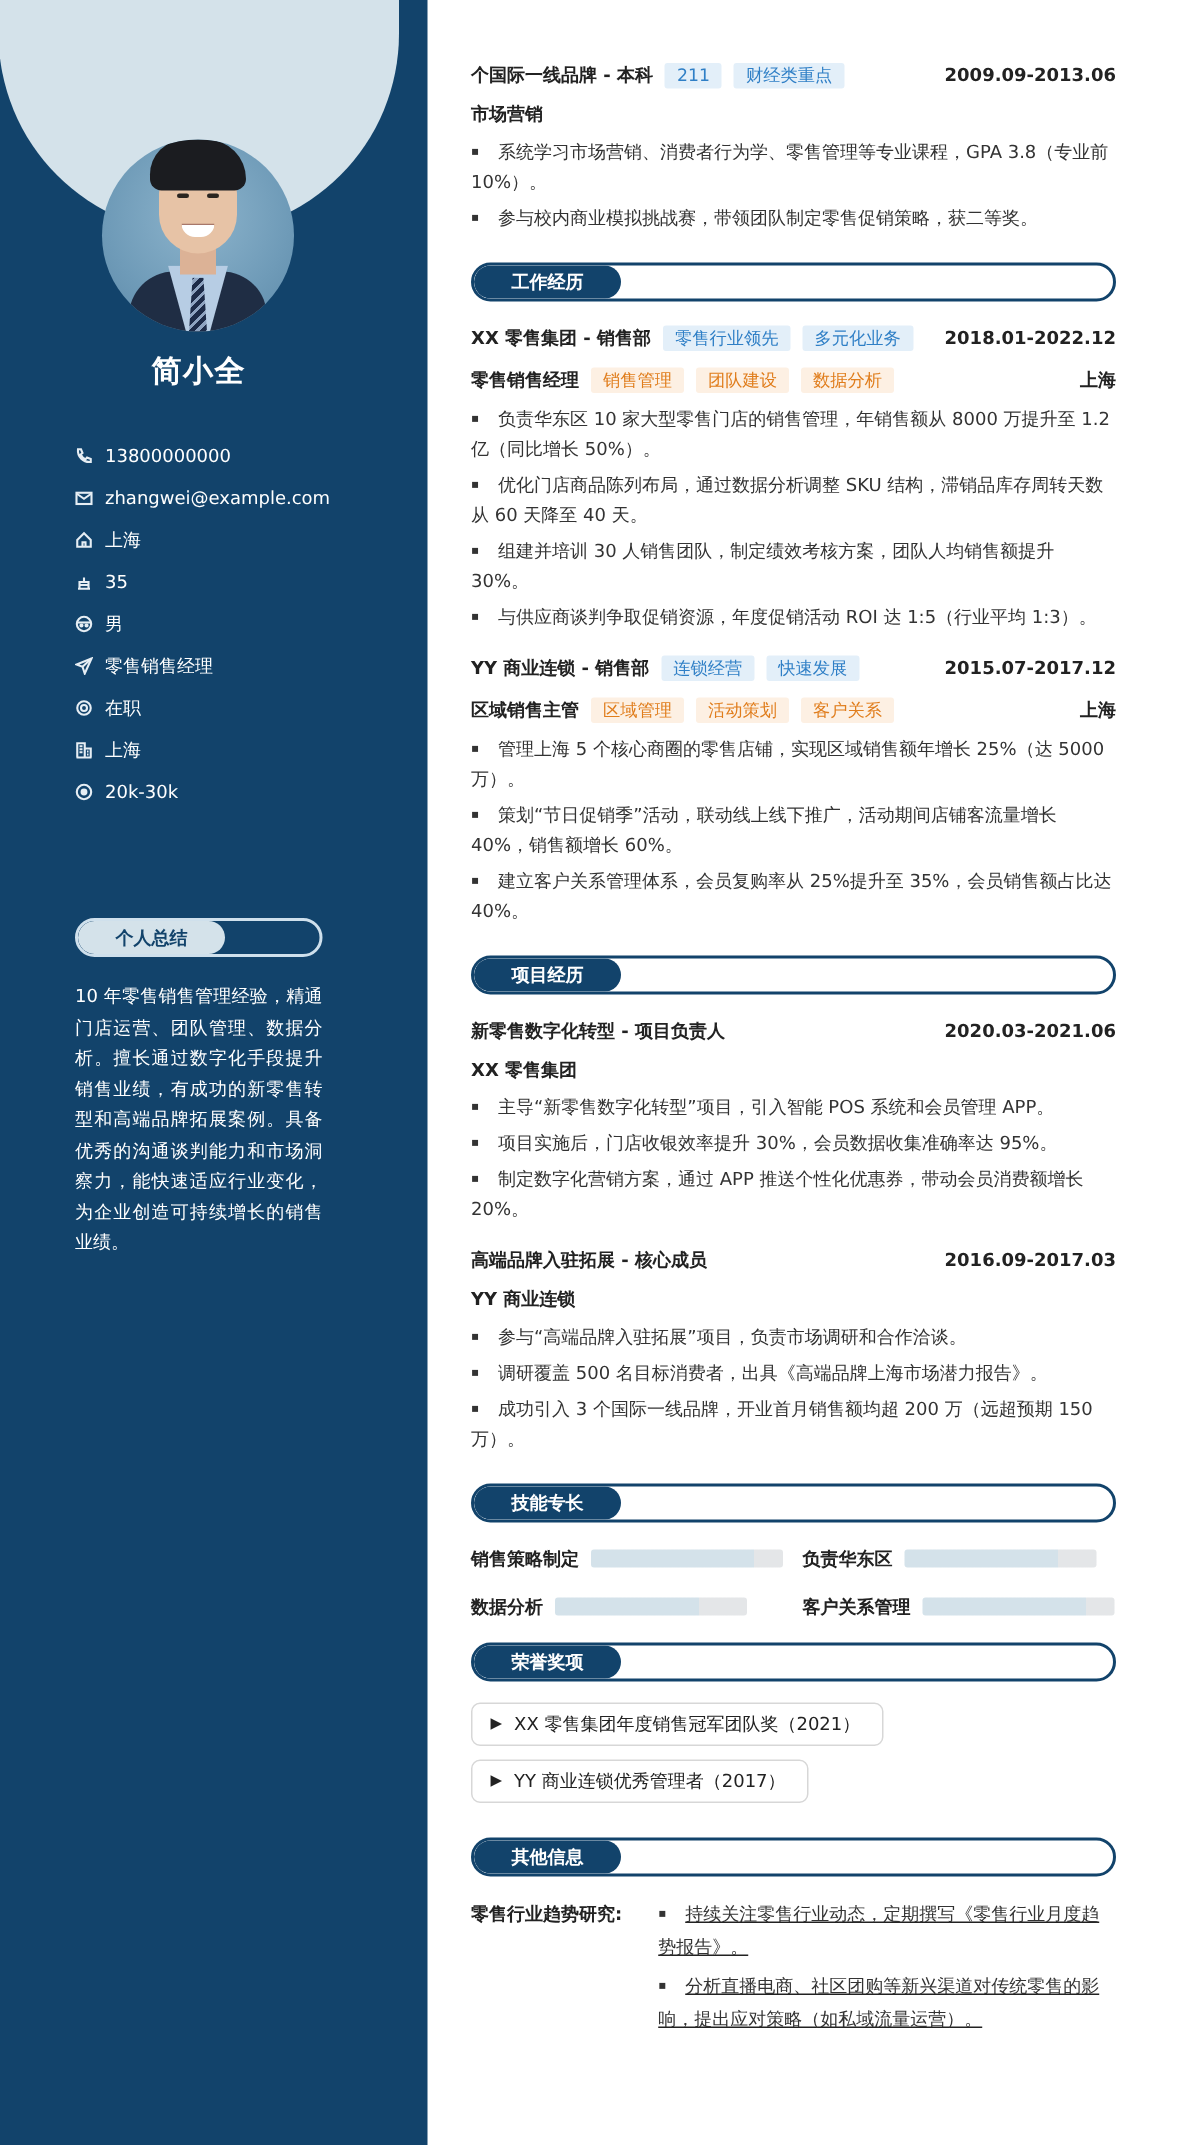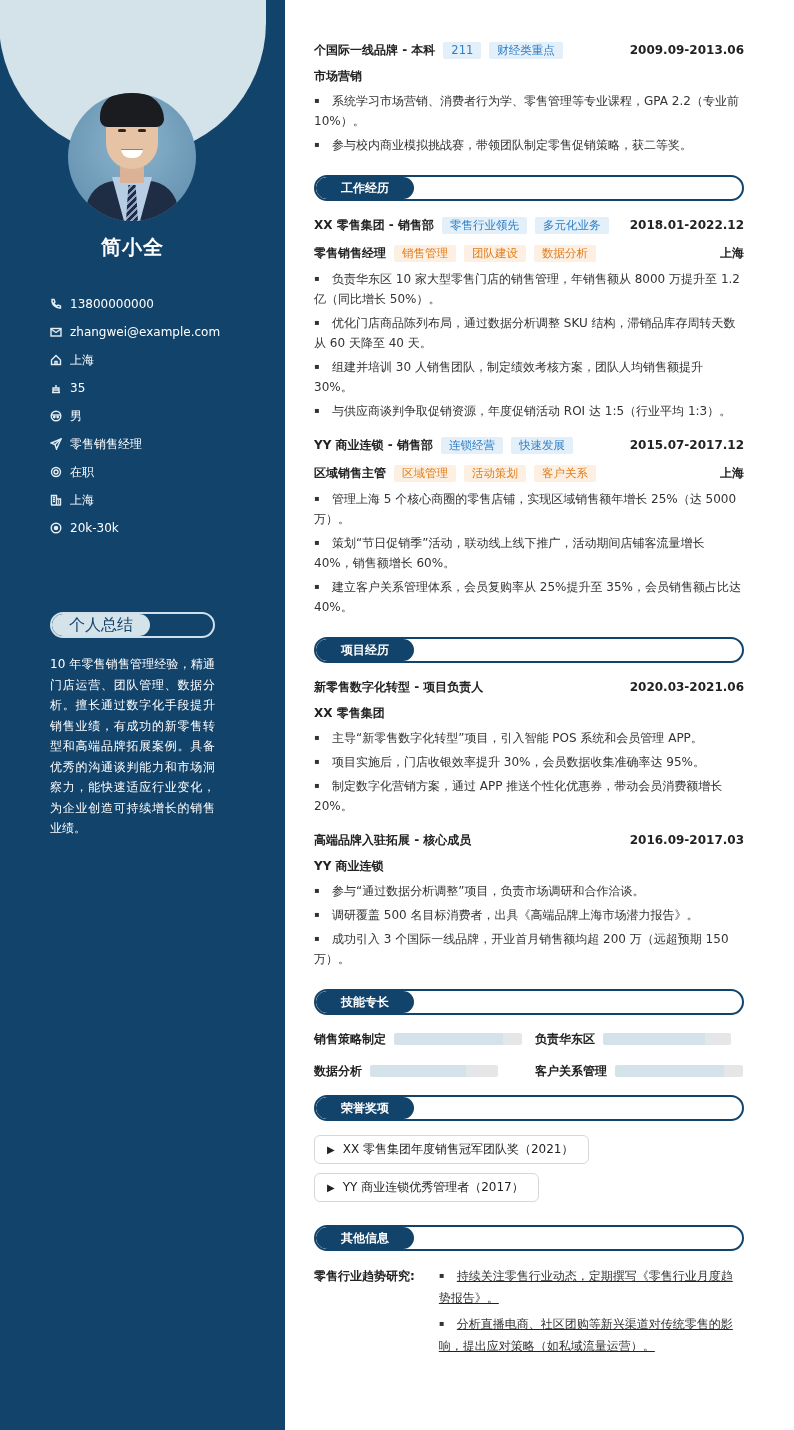--- a/index.html
+++ b/index.html
@@ -19,21 +19,21 @@
   .avatar .tie { position: absolute; left: 58px; top: 92px; width: 12px; height: 36px; background: repeating-linear-gradient(135deg, #1d2b48 0 3px, #8ea3c0 3px 5px); clip-path: polygon(20% 0, 80% 0, 100% 100%, 0 100%); }
 
   .name { position: absolute; left: 0; width: 265px; top: 234px; text-align: center; color: #fff; font-size: 20px; font-weight: bold; letter-spacing: 1px; }
 
   .contacts { position: absolute; left: 50px; top: 290px; }
   .contact { display: flex; align-items: center; height: 28px; color: #fff; font-size: 12px; }
   .contact .ic { width: 12px; height: 12px; margin-right: 8px; display: inline-flex; align-items: center; justify-content: center; }
   .contact .ic svg { width: 12px; height: 12px; stroke: #e6eef4; fill: none; stroke-width: 1.4; }
 
   .side-title { position: absolute; left: 50px; top: 612px; width: 165px; height: 26px; border: 2px solid #cfe0ec; border-radius: 13px; overflow: hidden; }
-  .side-title .fill { position: absolute; left: 0; top: 0; width: 98px; height: 22px; background: #d4e2ea; border-radius: 11px; display: flex; align-items: center; justify-content: center; font-size: 16px; color: #12436b; font-weight: normal; text-align: right; }
+  .side-title .fill { position: absolute; left: 0; top: 0; width: 98px; height: 22px; background: #d4e2ea; border-radius: 11px; display: flex; align-items: center; justify-content: center; font-size: 12px; color: #12436b; font-weight: bold; text-align: right; }
   .summary { position: absolute; left: 50px; top: 654px; width: 165px; color: #fff; font-size: 12px; line-height: 20.5px; text-align: justify; }
 
   .main { position: absolute; left: 314px; top: 40px; width: 430px; }
   .sec-head { position: relative; width: 430px; height: 26px; border: 2px solid #12436b; border-radius: 13px; margin-bottom: 14px; overflow: hidden; }
   .sec-head .fill { position: absolute; left: 0; top: 0; width: 98px; height: 22px; background: #12436b; border-radius: 11px; color: #fff; font-size: 12px; display: flex; align-items: center; justify-content: center; font-weight: bold; }
   .section { margin-bottom: 14px; }
 
   .row { display: flex; align-items: center; justify-content: space-between; height: 20px; }
   .row .left { display: flex; align-items: center; }
   .strong { font-weight: bold; font-size: 12px; color: #222; }
@@ -175,21 +175,21 @@
     <div class="row">
       <div class="left">
         <span class="strong">个国际一线品牌 - 本科</span>
         <span class="tag blue">211</span>
         <span class="tag blue">财经类重点</span>
       </div>
       <span class="date">2009.09-2013.06</span>
     </div>
     <div class="sub">市场营销</div>
     <ul class="bullets">
-      <li>系统学习市场营销、消费者行为学、零售管理等专业课程，GPA 2.2（专业前 10%）。</li>
+      <li>系统学习市场营销、消费者行为学、零售管理等专业课程，GPA 3.8（专业前 10%）。</li>
       <li>参与校内商业模拟挑战赛，带领团队制定零售促销策略，获二等奖。</li>
     </ul>
   </div>
 
   <div class="section" style="margin-top:20px">
     <div class="sec-head">
       <div class="fill">工作经历</div>
     </div>
 
     <div>
@@ -263,21 +263,21 @@
       </ul>
     </div>
     <div class="gap"></div>
     <div>
       <div class="row">
         <span class="strong">高端品牌入驻拓展 - 核心成员</span>
         <span class="date">2016.09-2017.03</span>
       </div>
       <div class="sub">YY 商业连锁</div>
       <ul class="bullets">
-        <li>参与“通过数据分析调整”项目，负责市场调研和合作洽谈。</li>
+        <li>参与“高端品牌入驻拓展”项目，负责市场调研和合作洽谈。</li>
         <li>调研覆盖 500 名目标消费者，出具《高端品牌上海市场潜力报告》。</li>
         <li>成功引入 3 个国际一线品牌，开业首月销售额均超 200 万（远超预期 150 万）。</li>
       </ul>
     </div>
   </div>
 
   <div class="section" style="margin-top:20px">
     <div class="sec-head">
       <div class="fill">技能专长</div>
     </div>

